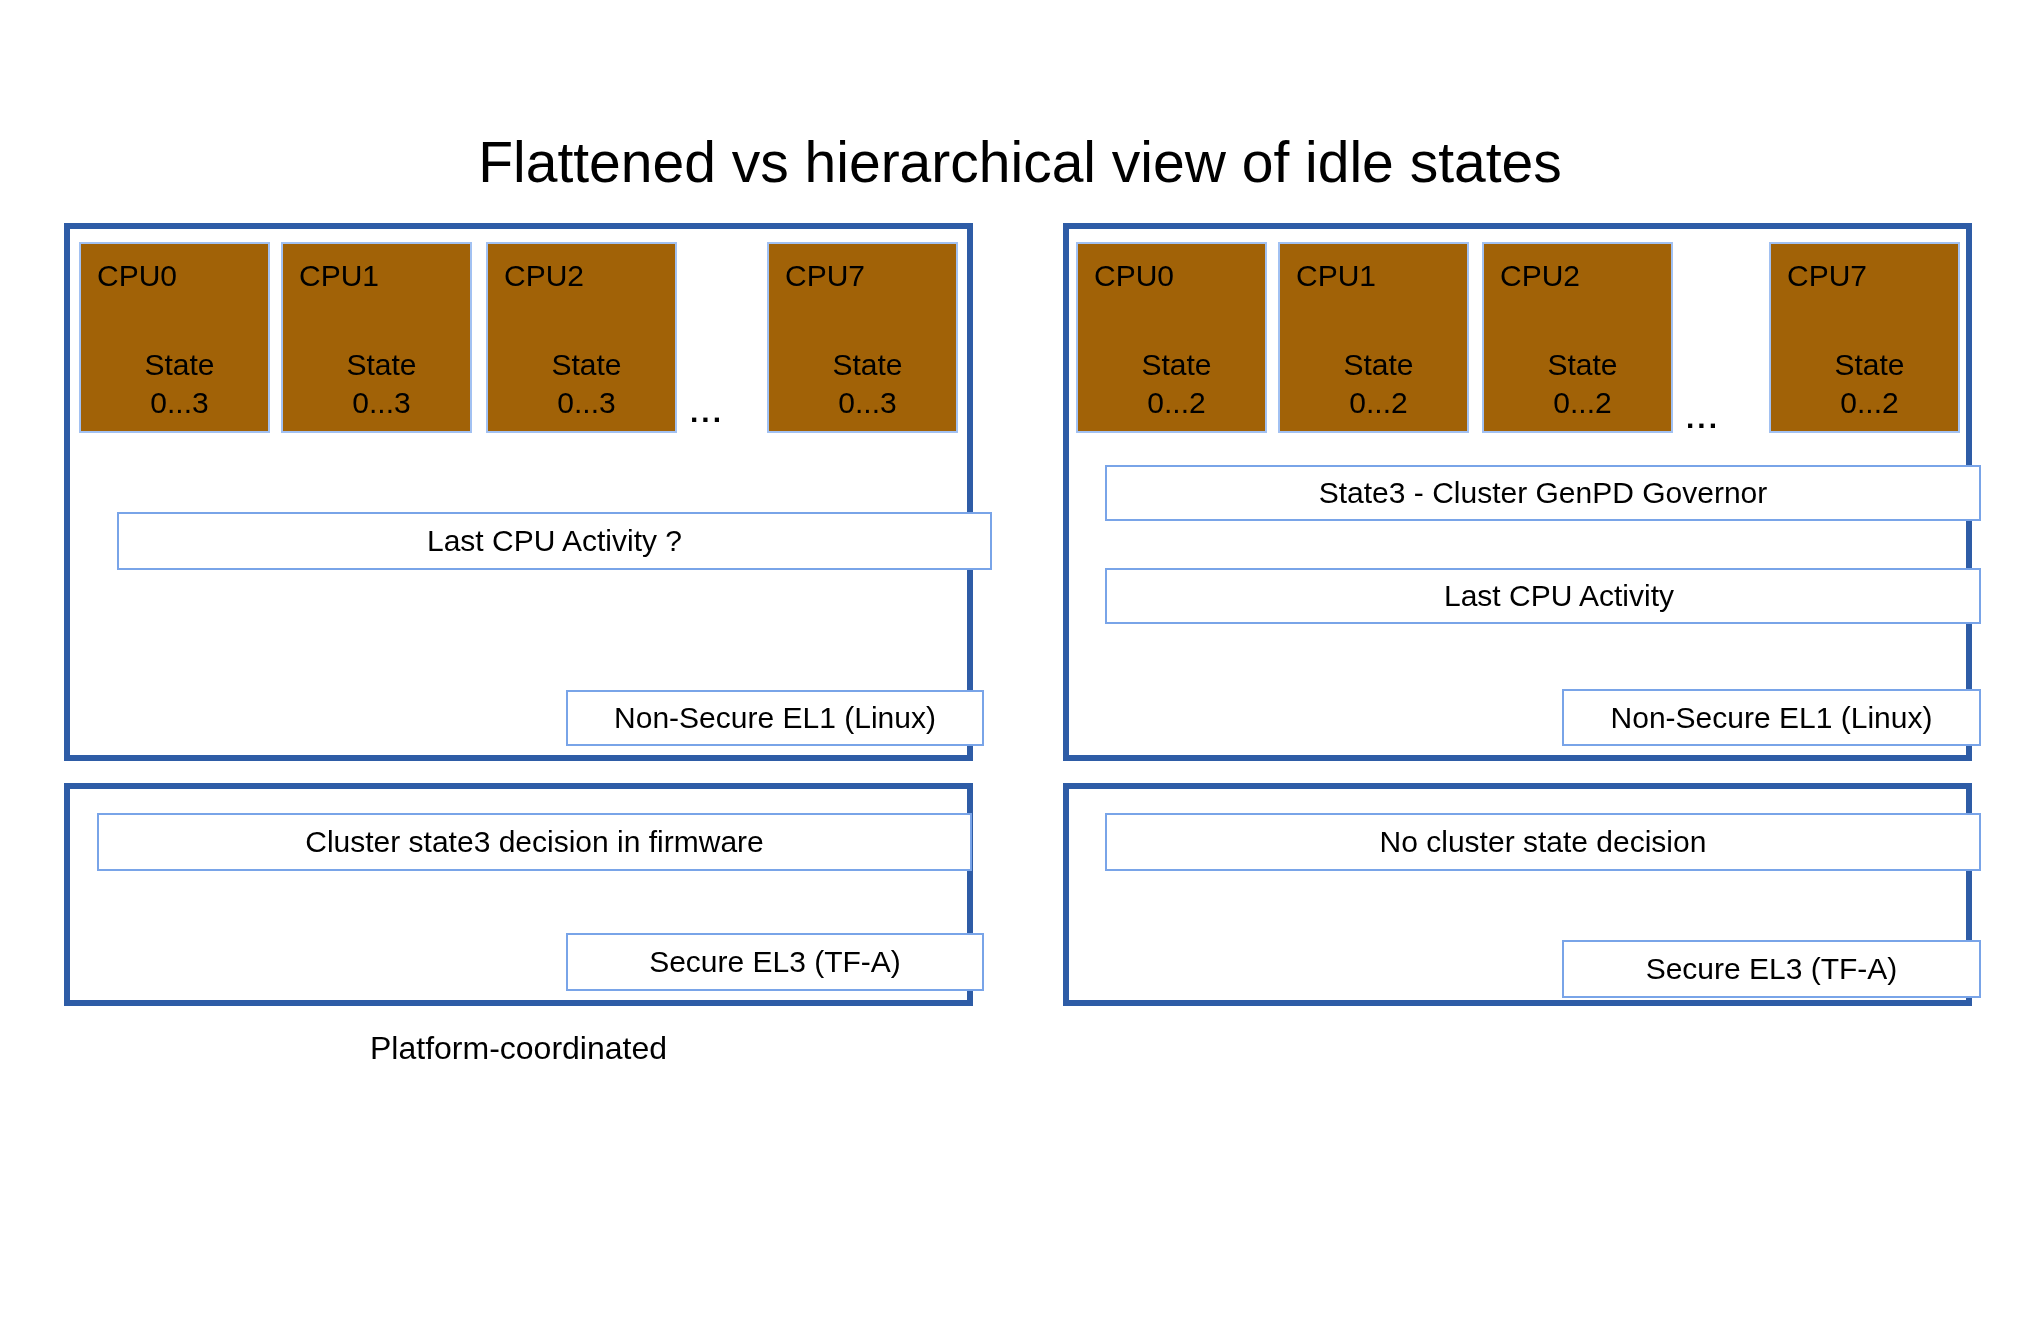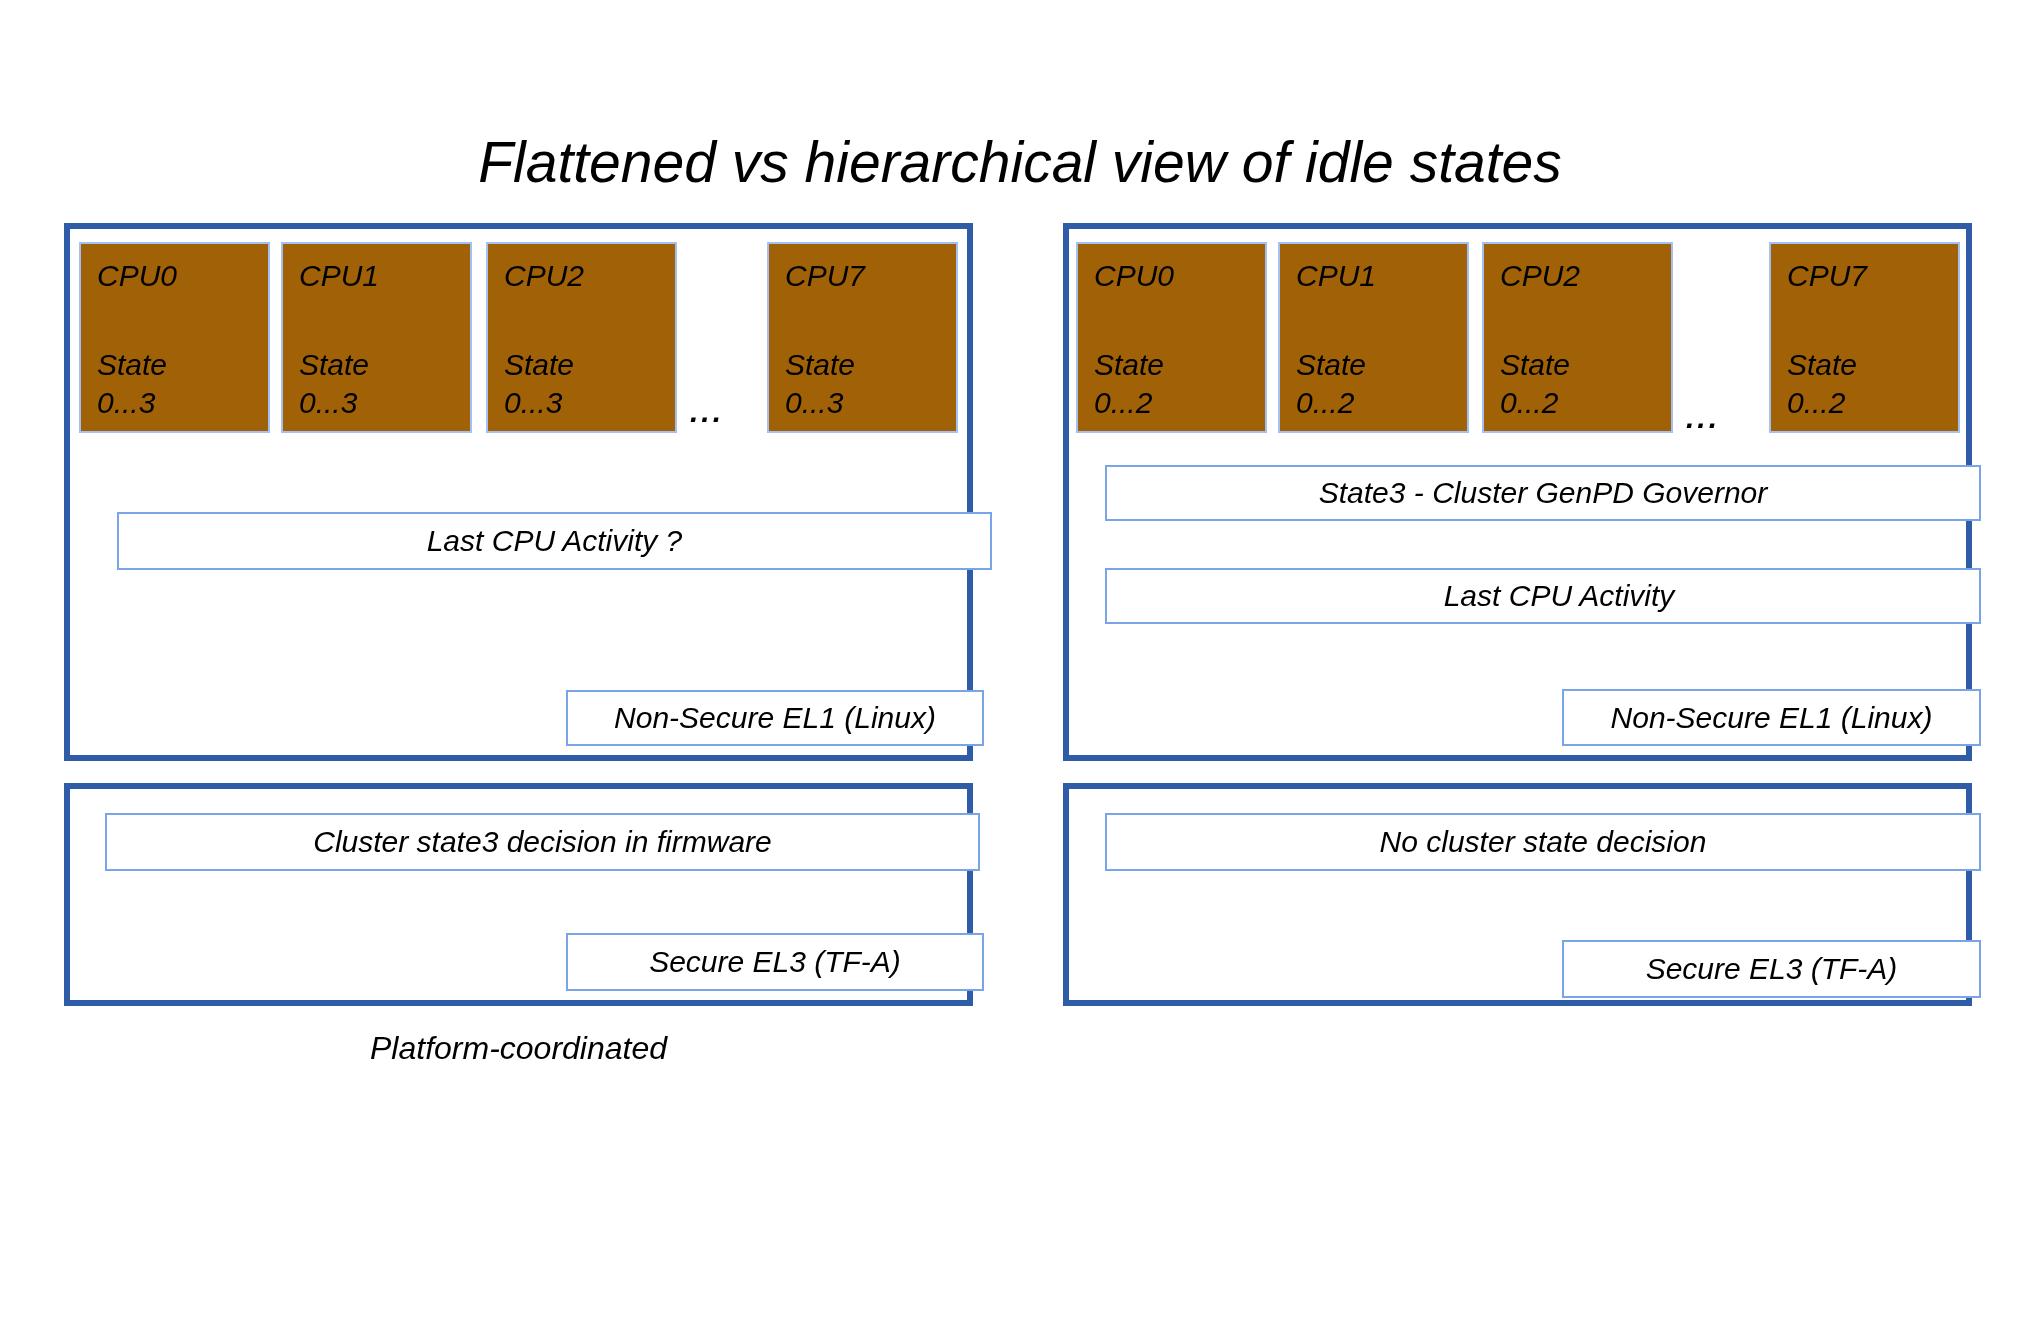--- a/index.html
+++ b/index.html
@@ -7,21 +7,20 @@
     background: #ffffff;
     font-family: "Liberation Sans", "DejaVu Sans", sans-serif;
     color: #000000;
   }
   .slide {
     position: relative;
     width: 2040px;
     height: 1320px;
     background: #ffffff;
     overflow: hidden;
-    font-style: italic;
   }
   .diagram-title {
     position: absolute;
     left: 0;
     top: 130px;
     width: 100%;
     text-align: center;
     font-size: 57px;
     line-height: 1.15;
     color: #000000;
@@ -42,21 +41,21 @@
     height: 191px;
     border: 2px solid #A2C1F2;
     display: flex;
     flex-direction: column;
     justify-content: space-between;
     padding: 14px 6px 10px 16px;
     font-size: 30px;
     line-height: 1.2;
     background: #a16207;
   }
-  .cpu-state { line-height: 1.25; }
+  .cpu-state { line-height: 1.25; text-align: center; }
   .cpu-state span { display: block; }
 
   .row-box {
     position: absolute;
     border: 2px solid #79A4E8;
     display: flex;
     align-items: center;
     justify-content: center;
     font-size: 30px;
     background: #ffffff;
@@ -115,21 +114,21 @@
       <div class="cpu-state">
         <span>State</span>
         <span>0...3</span>
       </div>
     </div>
     <div class="row-box" style="left:20px; top:283px; width:875px; height:58px;">Last CPU Activity ?</div>
     <div class="row-box" style="left:469px; top:461px; width:418px; height:56px;">Non-Secure EL1 (Linux)</div>
   </div>
 
   <div class="panel panel-left-bot">
-    <div class="row-box" style="left:8px; top:24px; width:875px; height:58px;">Cluster state3 decision in firmware</div>
+    <div class="row-box" style="left:0; top:24px; width:875px; height:58px;">Cluster state3 decision in firmware</div>
     <div class="row-box" style="left:469px; top:144px; width:418px; height:58px;">Secure EL3 (TF-A)</div>
   </div>
 
   <div class="panel panel-right-top">
     <div class="cpu-box" style="left:7px; top:13px;">
       <span>CPU0</span>
       <div class="cpu-state">
         <span>State</span>
         <span>0...2</span>
       </div>

